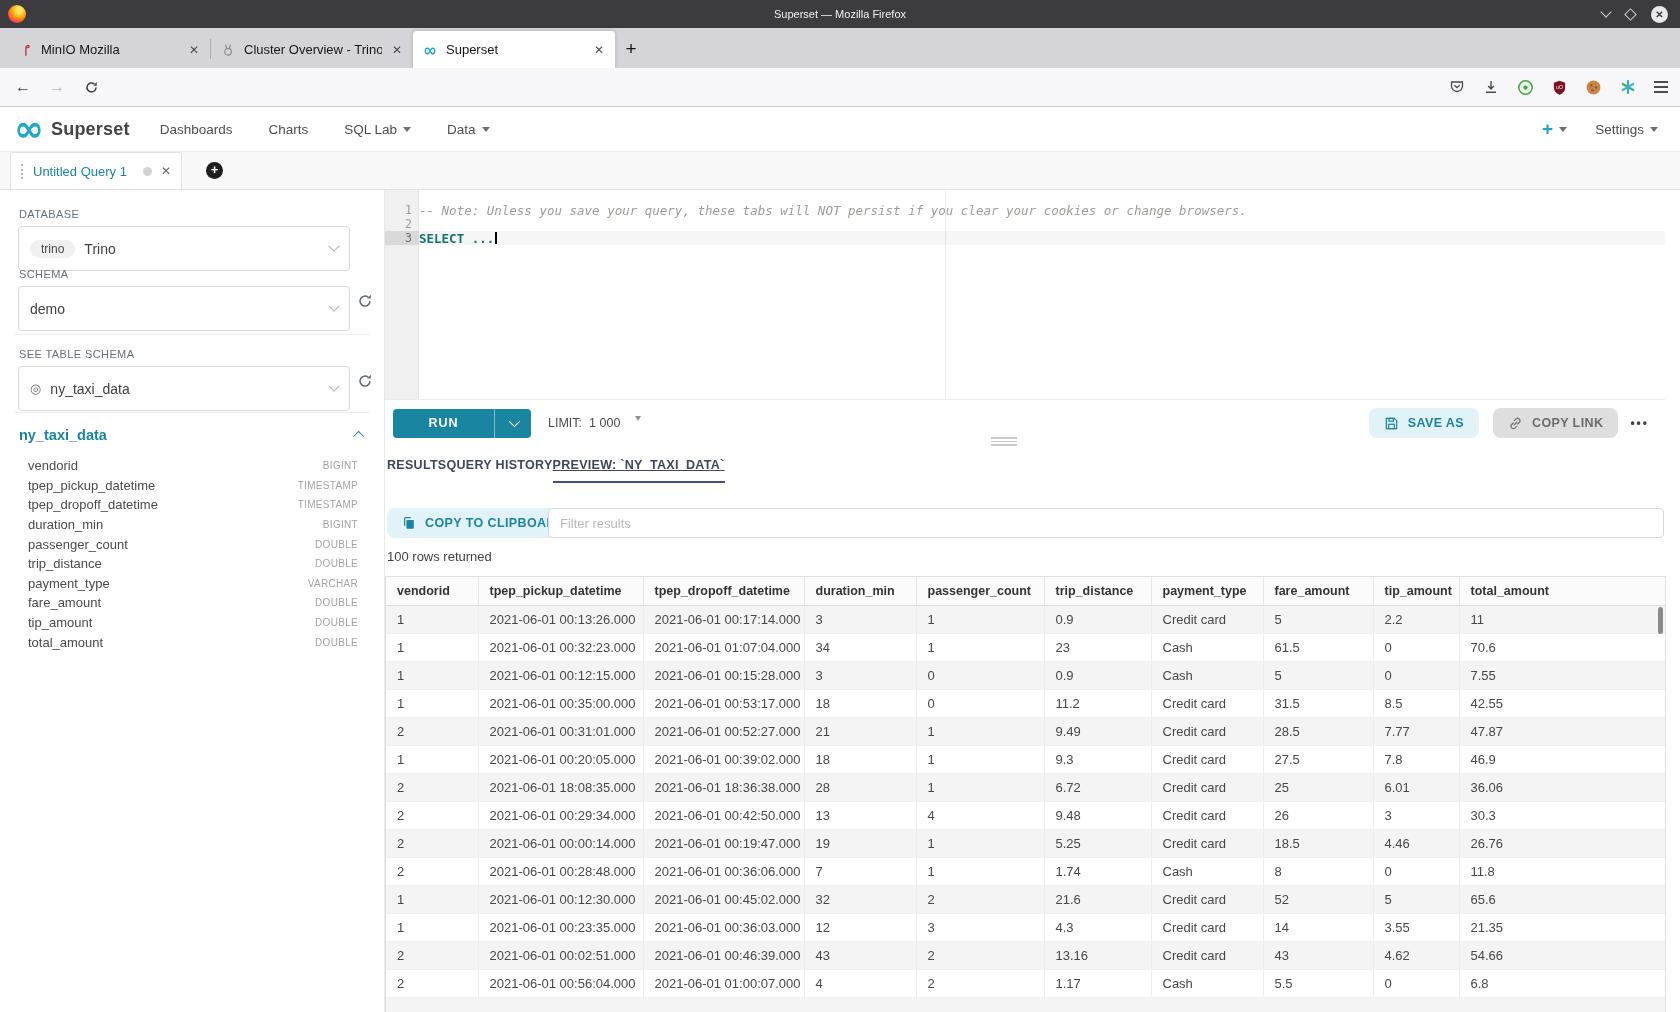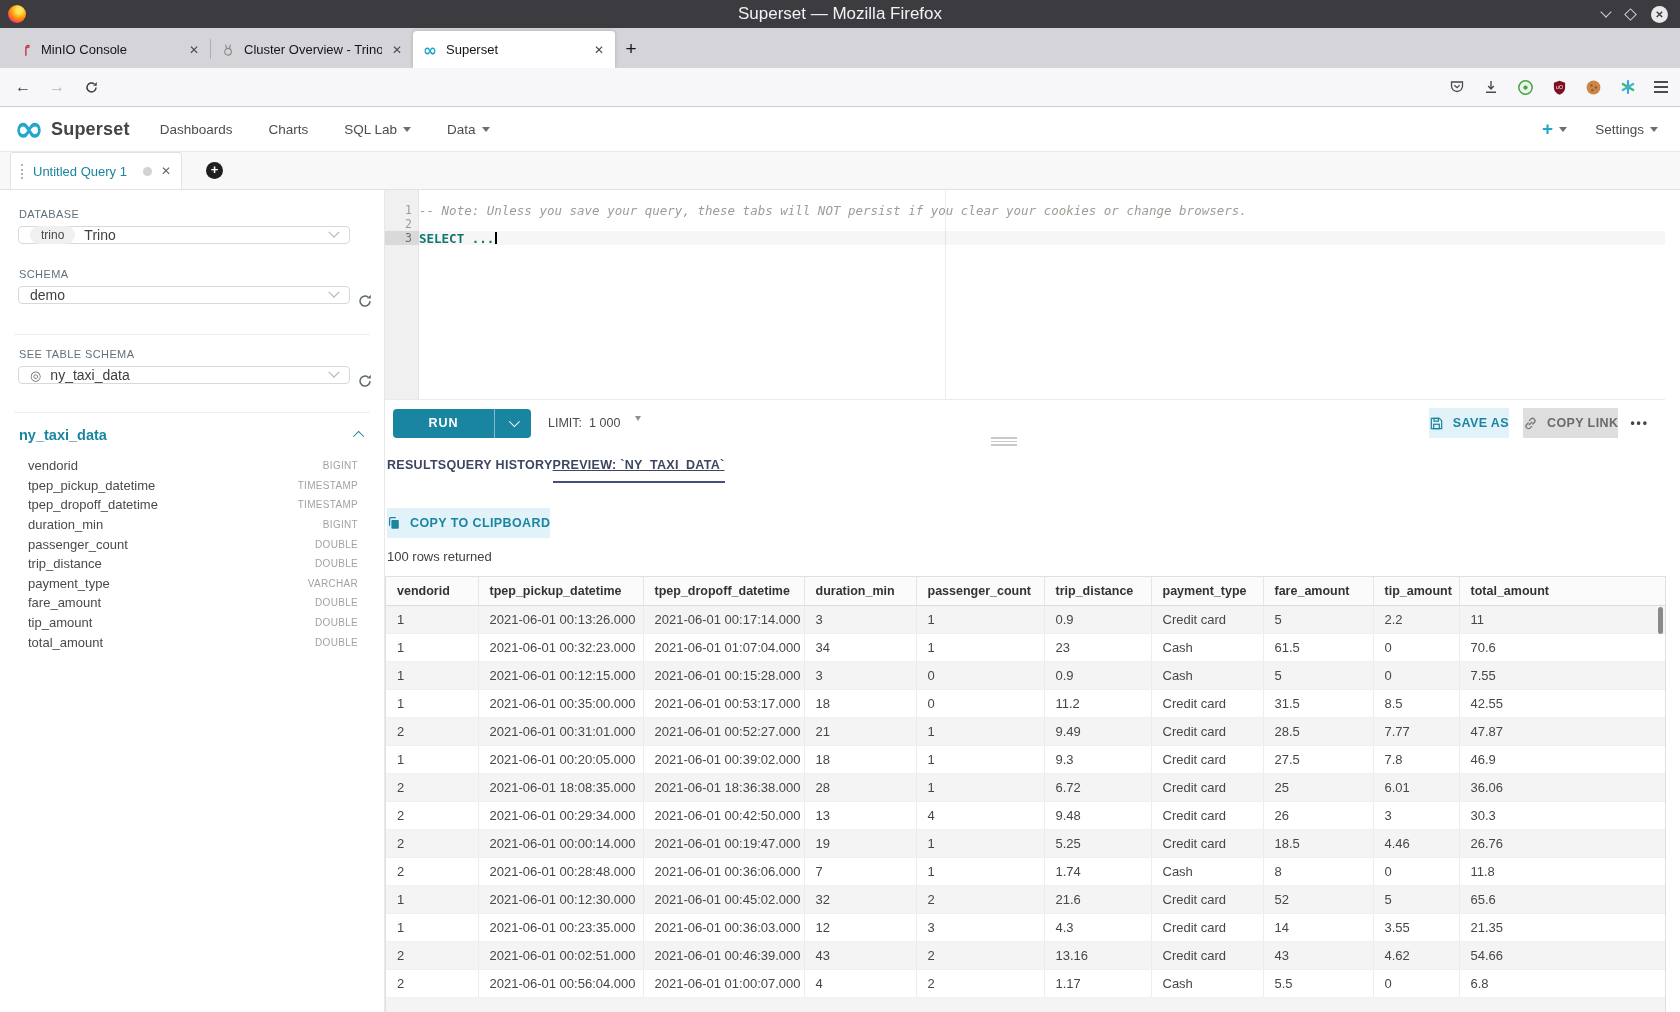--- a/index.html
+++ b/index.html
@@ -4,21 +4,21 @@
 <style>
   html,body{margin:0;padding:0;background:#555;}
   *{box-sizing:border-box;}
   .screen{position:relative;width:1680px;height:1012px;background:#fff;overflow:hidden;
           font-family:"Liberation Sans",sans-serif;-webkit-font-smoothing:antialiased;}
 
   
   .titlebar{position:absolute;top:0;left:0;right:0;height:28px;background:#3b3b40;display:flex;align-items:center;}
   .ff-logo{width:18px;height:18px;margin-left:8px;border-radius:50%;
     background:radial-gradient(circle at 62% 30%,#ffe75c 0 16%,#ff9500 48%,#ff2f71 78%,#b5007f 100%);}
-  .win-title{position:absolute;left:0;right:0;text-align:center;font-size:17px;color:#f2f2f4;pointer-events:none;}
+  .win-title{position:absolute;left:0;right:0;text-align:center;font-size:11px;color:#f2f2f4;pointer-events:none;}
   .win-controls{position:absolute;right:12px;top:0;height:28px;display:flex;align-items:center;gap:16px;}
   .wc-chev{width:8px;height:8px;border-right:1.6px solid #cfcfd4;border-bottom:1.6px solid #cfcfd4;transform:rotate(45deg);margin-top:-4px;}
   .wc-diamond{width:9px;height:9px;border:1.6px solid #cfcfd4;transform:rotate(45deg);}
   .wc-close{width:17px;height:17px;border-radius:50%;background:#e9e9ec;color:#3b3b40;font-size:10px;line-height:17px;text-align:center;font-weight:bold;}
 
   
   .tabstrip{position:absolute;top:28px;left:0;right:0;height:40px;background:#d5d5d9;display:flex;align-items:flex-end;padding-left:8px;}
   .btab{width:202px;height:37px;display:flex;align-items:center;padding:0 9px;gap:8px;font-size:13px;color:#15141a;}
   .btab.active{background:#fff;border-radius:4px 4px 0 0;box-shadow:0 0 4px rgba(0,0,0,.18);}
   .btab .tlabel{flex:1;white-space:nowrap;overflow:hidden;}
@@ -64,21 +64,21 @@
         display:flex;align-items:center;padding:0 10px;gap:9px;}
   .qdots{width:3px;height:15px;border-left:2px dotted #a4b6bf;}
   .qname{color:#1a85a0;font-size:13px;flex:1;white-space:nowrap;}
   .qdot{width:9px;height:9px;border-radius:50%;background:#d2d2d2;}
   .qclose{color:#666;font-size:12px;}
   .qplus{align-self:center;margin-left:24px;width:17px;height:17px;border-radius:50%;background:#1f1f1f;color:#fff;font-size:13px;line-height:16px;text-align:center;font-weight:bold;}
 
   
   .sidebar{position:absolute;top:190px;left:0;width:385px;bottom:0;background:#fff;border-right:1px solid #e8e8e8;}
   .sb-label{position:absolute;left:19px;font-size:11px;color:#61707b;letter-spacing:.4px;}
-  .sb-select{position:absolute;left:18px;width:332px;height:18px;border:1px solid #d9d9d9;border-radius:4px;background:#fff;
+  .sb-select{position:absolute;left:18px;width:332px;height:45px;border:1px solid #d9d9d9;border-radius:4px;background:#fff;
              display:flex;align-items:center;padding:0 11px;gap:9px;font-size:14px;color:#3f3f3f;}
   .selchev{margin-left:auto;width:8px;height:8px;border-right:1.5px solid #b3b3b3;border-bottom:1.5px solid #b3b3b3;transform:rotate(45deg) translate(-2px,-2px);}
   .badge-trino{background:#f0f0f0;border-radius:10px;padding:2px 11px;font-size:12px;color:#484848;}
   .sb-refresh{position:absolute;left:357px;width:17px;height:17px;}
   .sb-divider{position:absolute;left:14px;right:14px;height:1px;background:#efefef;}
   .sb-head{position:absolute;left:19px;right:20px;display:flex;align-items:center;}
   .sb-head .tname{color:#1a85a0;font-size:14.5px;font-weight:bold;}
   .chev-up{margin-left:auto;width:8px;height:8px;border-left:1.8px solid #1a85a0;border-top:1.8px solid #1a85a0;transform:rotate(45deg) translateY(2px);}
   .sb-cols{position:absolute;left:28px;right:26px;top:266px;}
   .sb-colrow{display:flex;align-items:center;height:19.6px;}
@@ -103,21 +103,21 @@
 
   .runrow{position:absolute;left:0;top:212px;width:1280px;height:42px;display:flex;align-items:center;}
   .runbtn{margin-left:8px;height:29px;background:#1a85a0;border-radius:4px;display:flex;align-items:center;color:#fff;overflow:hidden;}
   .runlabel{width:101px;text-align:center;font-size:12.5px;font-weight:bold;letter-spacing:1px;}
   .rundiv{width:1px;height:29px;background:rgba(255,255,255,.45);}
   .runcaret{width:36px;display:flex;justify-content:center;align-items:center;}
   .wchev{width:8px;height:8px;border-right:1.8px solid #fff;border-bottom:1.8px solid #fff;transform:rotate(45deg) translateY(-2px);}
   .limit{margin-left:17px;font-size:12.5px;color:#494949;display:flex;align-items:flex-start;gap:7px;}
   .limit .caret{border-top-color:#8f8f8f;border-left-width:3.5px;border-right-width:3.5px;margin-left:8px;}
   .rspacer{flex:1;}
-  .pillbtn{height:30px;border-radius:0;display:flex;align-items:center;gap:9px;padding:0 0;font-size:12.5px;font-weight:bold;letter-spacing:.4px;}
+  .pillbtn{height:30px;border-radius:8px;display:flex;align-items:center;gap:9px;padding:0 15px;font-size:12.5px;font-weight:bold;letter-spacing:.4px;}
   .saveas{background:#e2f2f9;color:#1a85a0;}
   .copylink{background:#dedede;color:#6b6b6b;margin-left:14px;}
   .morebtn{margin:0 16px 0 12px;color:#444;font-size:12px;letter-spacing:2px;font-weight:bold;}
 
   .grip{position:absolute;left:606px;top:247px;width:26px;display:flex;flex-direction:column;gap:2px;}
   .grip i{display:block;height:1.5px;background:#c9c9c9;}
 
   .stabs{position:absolute;left:2px;top:268px;display:flex;font-size:12.5px;font-weight:bold;color:#3f4560;letter-spacing:.3px;}
   .stab{padding-bottom:9px;border-bottom:2px solid transparent;}
   .stab.active{border-bottom-color:#454e7d;text-decoration:underline;}
@@ -155,21 +155,21 @@
     </div>
   </div>
 
   <div class="tabstrip">
     <div class="btab">
       <span class="favicon">
         <svg width="14" height="14" viewBox="0 0 16 16">
             <path d="M9 14 V6 C9 3 12 2 12.6 3.4 C13.2 5 10.6 5.6 9 5.2" stroke="#c9354c" stroke-width="1.6" fill="none" stroke-linecap="round"></path>
           </svg>
       </span>
-      <span class="tlabel">MinIO Console</span>
+      <span class="tlabel">MinIO Mozilla</span>
       <span class="tclose">✕</span>
     </div>
     <div class="tabsep"></div>
     <div class="btab">
       <span class="favicon">
         <svg width="14" height="14" viewBox="0 0 16 16" fill="none" stroke="#8a8a8a" stroke-width="1.3">
             <circle cx="8" cy="10" r="3.8"></circle>
             <path d="M6.5 6.6 L5.4 2.4 M9.5 6.6 L10.6 2.4" stroke-linecap="round"></path>
           </svg>
       </span>
@@ -448,20 +448,21 @@
       <span class="stab active">PREVIEW: `NY_TAXI_DATA`</span>
     </div>
 
     <div class="pillbtn saveas copyrow-btn">
       <svg width="14" height="14" viewBox="0 0 16 16">
           <rect x="5" y="4.5" width="8.5" height="10" rx="1" fill="#1a85a0"></rect>
           <path d="M3 11 V3 a1.2 1.2 0 0 1 1.2 -1.2 H10" stroke="#1a85a0" stroke-width="1.4" fill="none"></path>
         </svg>
       <span>COPY TO CLIPBOARD</span>
     </div>
+    <input class="filterinput" placeholder="Filter results" style="">
 
     <div class="rowcount">100 rows returned</div>
 
     <div class="tablewrap">
       <table class="results">
         <colgroup>
           <col style="width:92px">
             <col style="width:165px">
             <col style="width:161px">
             <col style="width:112px">

